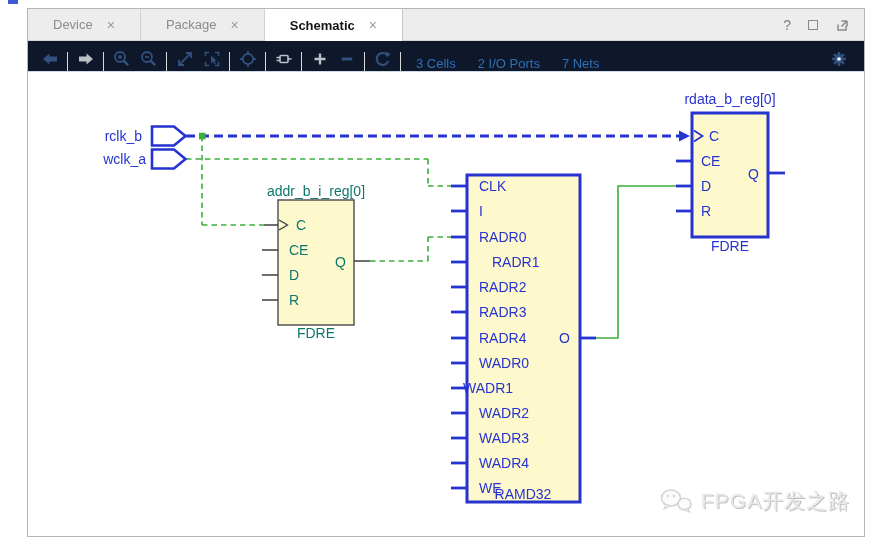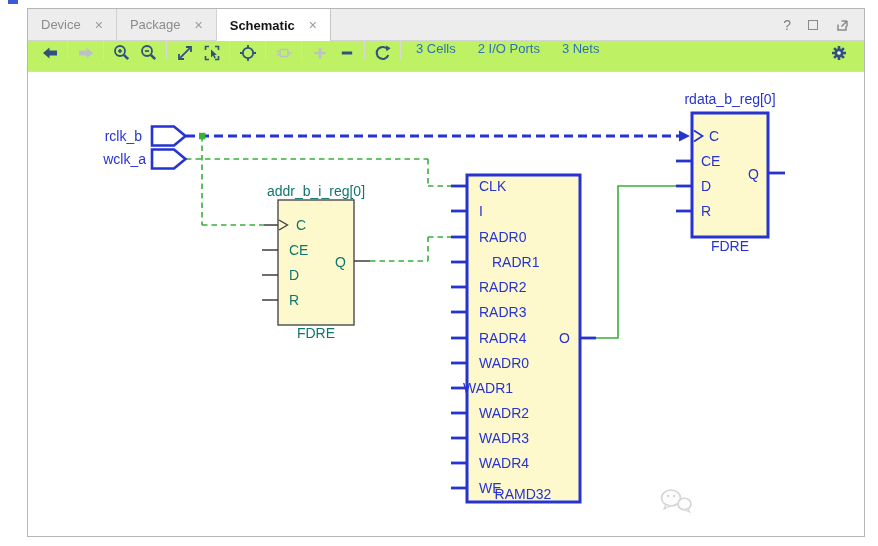--- a/index.html
+++ b/index.html
@@ -4,31 +4,31 @@
 <style>
   html,body{margin:0;padding:0;background:#ffffff;}
   body{width:878px;height:546px;font-family:"Liberation Sans",sans-serif;overflow:hidden;}
   .stage{position:relative;width:878px;height:546px;background:#ffffff;}
   .edge-artifact{position:absolute;left:8px;top:0;width:10px;height:4px;background:#3b5bd6;}
   .panel{position:absolute;left:27px;top:8px;width:838px;height:529px;background:#ffffff;
          border:1px solid #b6b6b6;box-sizing:border-box;}
   
   .tabbar{position:absolute;left:0;top:0;right:0;height:32px;background:#ededed;
           border-bottom:1px solid #d4d4d4;display:flex;align-items:stretch;box-sizing:border-box;}
-  .tab{display:flex;align-items:center;gap:14px;padding:0 13px;font-size:13px;color:#8c8c8c;
+  .tab{display:flex;align-items:center;gap:14px;padding:0 25px;font-size:13px;color:#8c8c8c;
        border-right:1px solid #d2d2d2;cursor:default;}
   .tab .close{font-size:14px;color:#9a9a9a;font-weight:400;line-height:1;}
   .tab.active{background:#ffffff;color:#141414;font-weight:bold;margin-bottom:-1px;
               border-right:1px solid #c6c6c6;}
   .tabbar-right{margin-left:auto;display:flex;align-items:center;gap:17px;padding-right:15px;}
   .winicon{color:#7f7f7f;font-size:14px;line-height:1;display:flex;align-items:center;}
   .maxbox{width:10px;height:10px;border:1.5px solid #8a8a8a;box-sizing:border-box;}
   
-  .toolbar{position:absolute;left:0;top:32px;right:0;height:31px;background:#bef264;
-           border-bottom:1px solid #ccd9e8;display:flex;align-items:flex-start;
+  .toolbar{position:absolute;left:0;top:32px;right:0;height:31px;background:#0f172a;
+           border-bottom:1px solid #ccd9e8;display:flex;align-items:flex-end;
            padding:0 12px 0 8px;box-sizing:border-box;}
   .tbtn{width:27px;height:24px;display:flex;align-items:center;justify-content:center;flex:none;}
   .tsep{width:1px;height:19px;background:#d8d8d8;margin:0 4px;flex:none;}
   .tlink{color:#2d71b8;font-size:13px;margin:0 11px;flex:none;cursor:default;}
   .spacer{flex:1;}
   
   .canvas{position:absolute;left:0;top:63px;width:836px;height:464px;background:#ffffff;overflow:hidden;}
   .canvas svg.netlayer{position:absolute;left:0;top:0;z-index:1;}
   .slabel{position:absolute;z-index:2;font-size:14px;white-space:nowrap;line-height:1;}
   .blue-text{color:#2633d0;}
@@ -146,21 +146,21 @@
       <div class="tsep"></div>
       <div class="tbtn">
         <svg width="20" height="20" viewBox="0 0 20 20">
             <path d="M15.3 12.2 A6 6 0 1 1 14.6 6.4" fill="none" stroke="#31517e" stroke-width="2.1"></path>
             <polygon points="13.2,2.6 17.6,5.3 13.4,8.3" fill="#31517e"></polygon>
           </svg>
       </div>
       <div class="tsep"></div>
       <span class="tlink">3 Cells</span>
       <span class="tlink">2 I/O Ports</span>
-      <span class="tlink">3 Nets</span>
+      <span class="tlink">7 Nets</span>
       <div class="spacer"></div>
       <div class="tbtn">
         <svg width="20" height="20" viewBox="0 0 20 20">
           <g stroke="#31517e" stroke-width="2.6">
             <path d="M10 3 V6 M10 14 V17 M3 10 H6 M14 10 H17 M5.05 5.05 L7.2 7.2 M12.8 12.8 L14.95 14.95 M14.95 5.05 L12.8 7.2 M7.2 12.8 L5.05 14.95"></path>
           </g>
           <circle cx="10" cy="10" r="4.6" fill="#31517e"></circle>
           <circle cx="10" cy="10" r="1.8" fill="#ffffff"></circle>
         </svg>
       </div>
@@ -267,17 +267,18 @@
 
       <div class="watermark">
         <svg width="36" height="30" viewBox="0 0 36 30">
           <ellipse cx="13" cy="12" rx="9.5" ry="8" fill="#fcfcfc" stroke="#d4d4d4" stroke-width="1.6"></ellipse>
           <polygon points="8,18.5 6,23 12,20" fill="#fcfcfc" stroke="#d4d4d4" stroke-width="1.2"></polygon>
           <circle cx="10" cy="10" r="1.2" fill="#d4d4d4"></circle>
           <circle cx="16" cy="10" r="1.2" fill="#d4d4d4"></circle>
           <ellipse cx="26.5" cy="18" rx="6.5" ry="5.7" fill="#fcfcfc" stroke="#d4d4d4" stroke-width="1.6"></ellipse>
           <polygon points="29.5,22.5 31.5,26 26.5,23.7" fill="#fcfcfc" stroke="#d4d4d4" stroke-width="1.2"></polygon>
         </svg>
+        <span class="wm-text">FPGA开发之路</span>
       </div>
 
     </div>
   </div>
 </div>
 
 </body></html>

